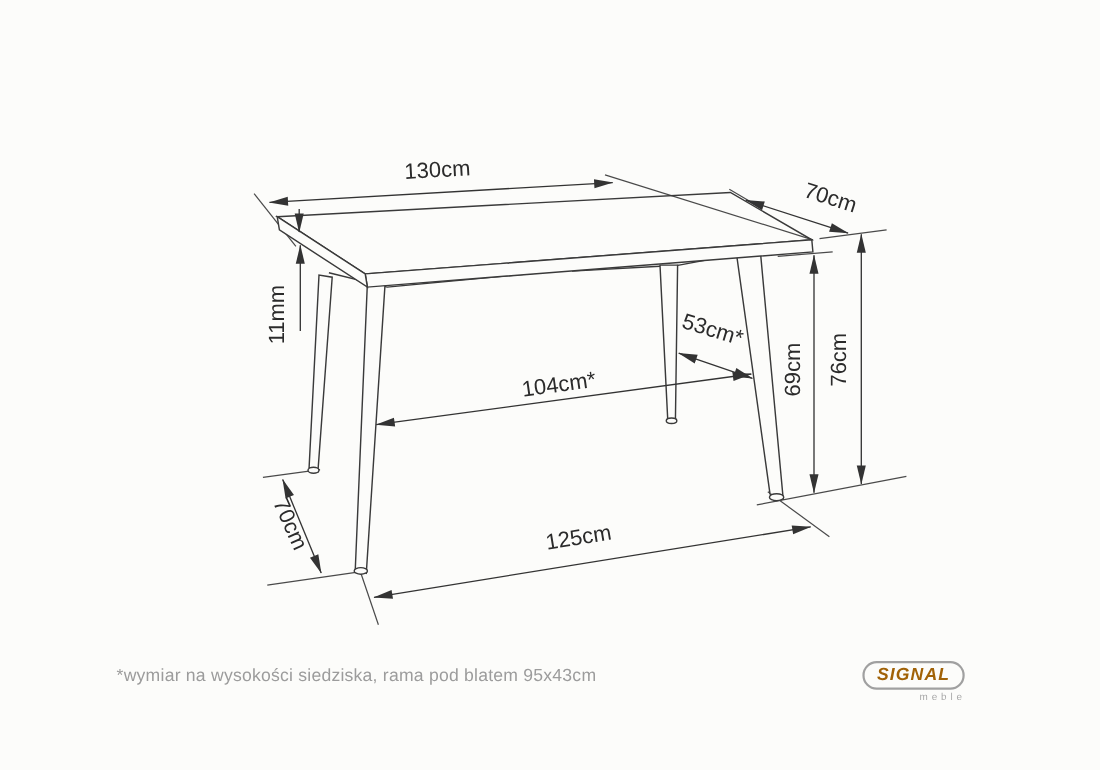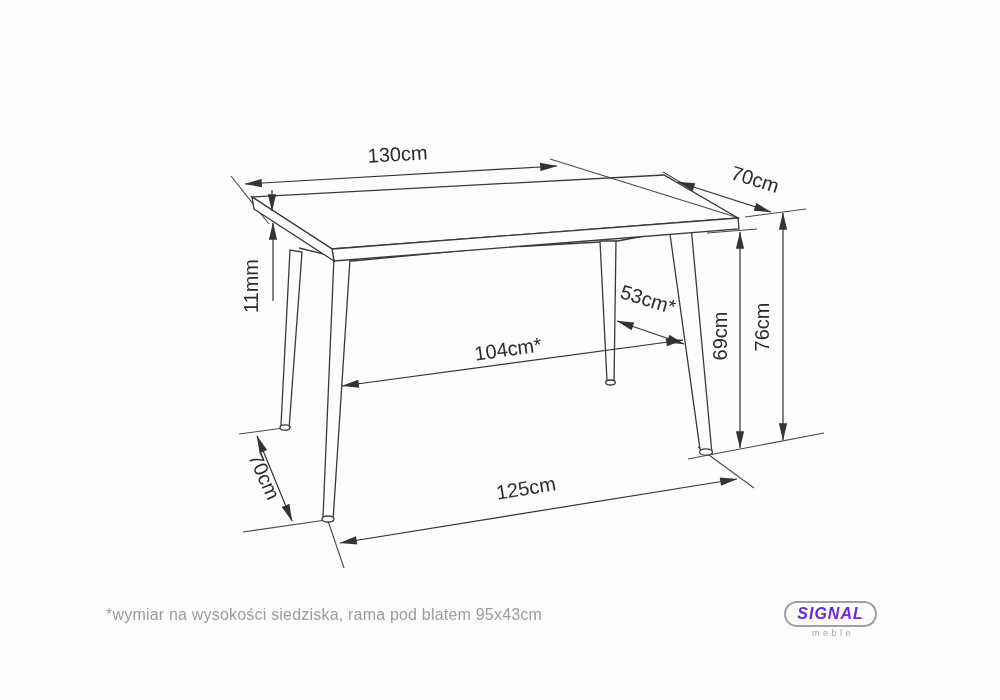--- a/index.html
+++ b/index.html
@@ -21,24 +21,24 @@
   .footnote{
     position:absolute;left:106px;top:606px;
     font-size:16px;letter-spacing:.2px;color:#9c9c9c;
   }
   .logo-box{
     position:absolute;left:784px;top:601px;width:89px;height:22px;
     border:2.5px solid #a0a0a0;border-radius:14px;
     display:flex;align-items:center;justify-content:center;
   }
   .logo-name{
-    font-style:italic;font-weight:700;font-size:16px;letter-spacing:1px;color:#6d28d9;
+    font-style:italic;font-weight:700;font-size:16px;letter-spacing:1px;color:#a16207;
   }
   .logo-sub{
-    position:absolute;left:812px;top:628px;width:66px;text-align:left;
+    position:absolute;left:812px;top:628px;width:66px;text-align:right;
     font-size:9px;letter-spacing:3.5px;color:#a8a8a8;
   }
 </style>
 </head>
 <body>
 
 <div class="page">
 
 
   <svg width="1000" height="700" viewBox="0 0 1000 700">

